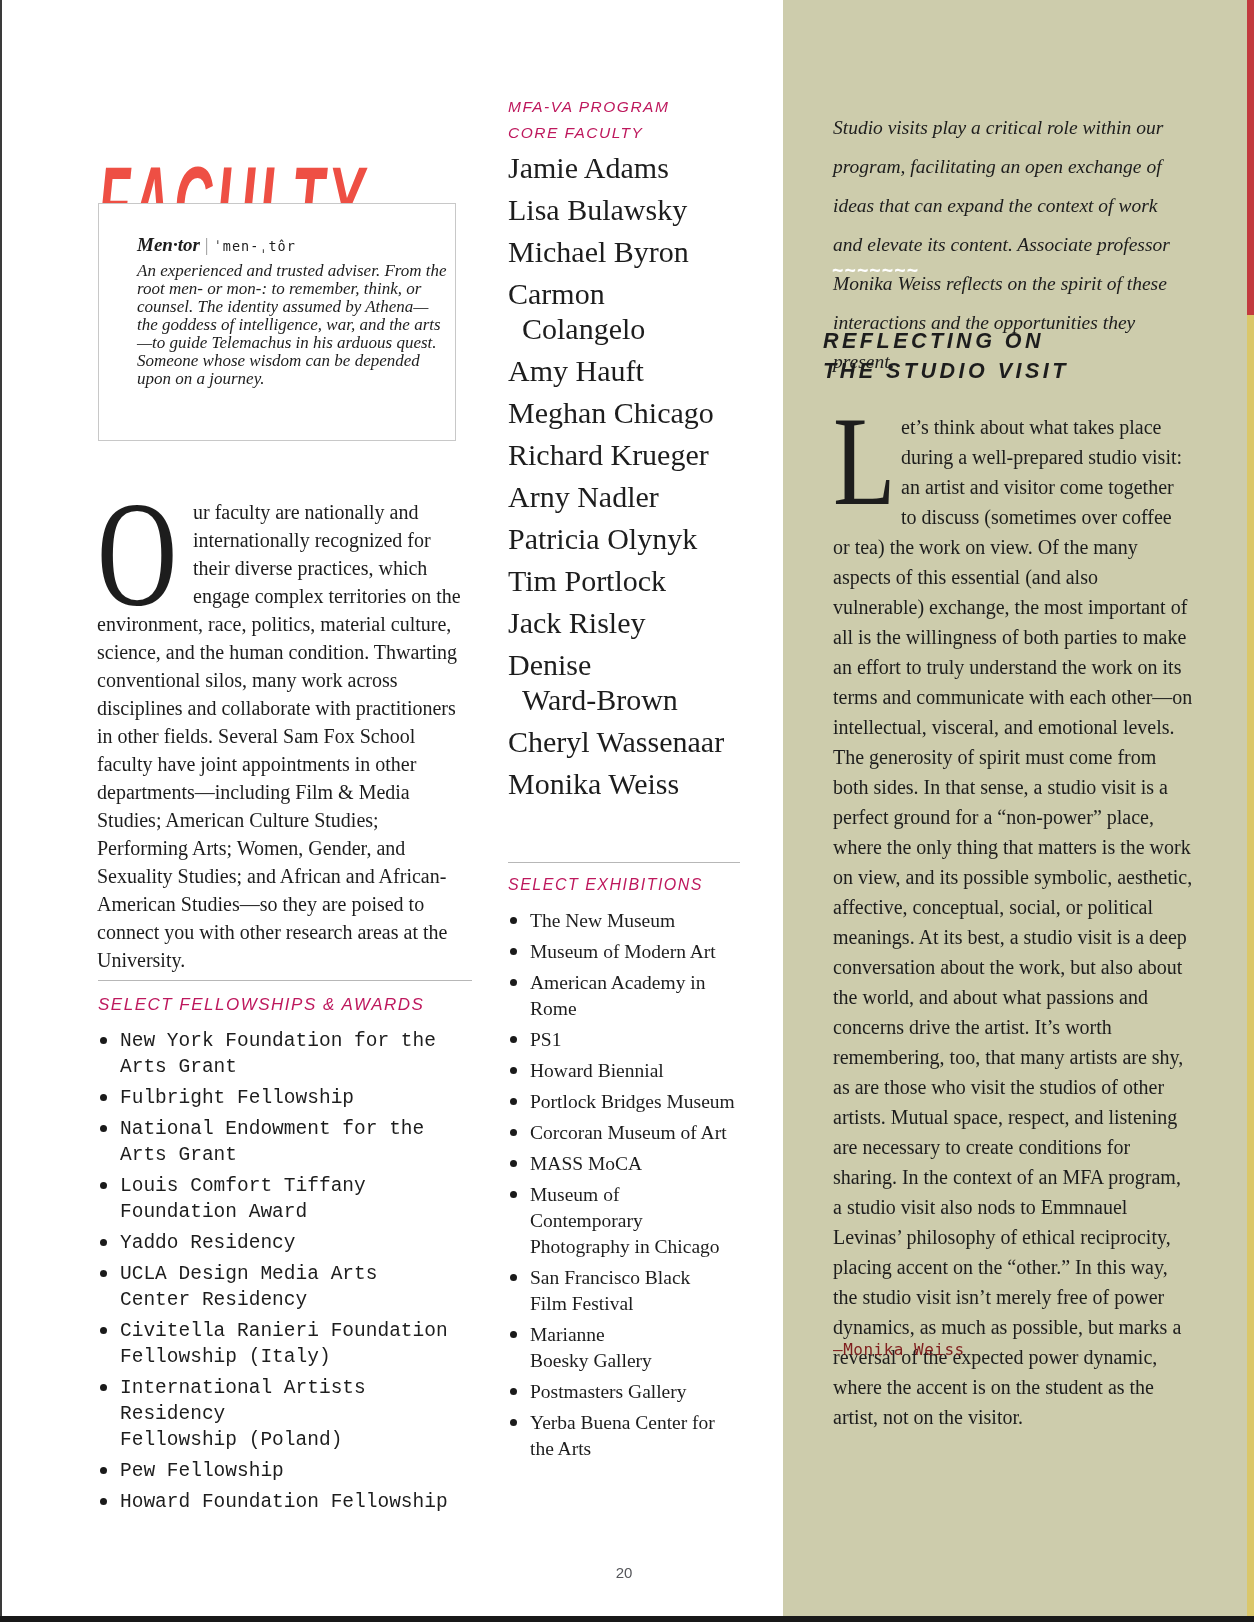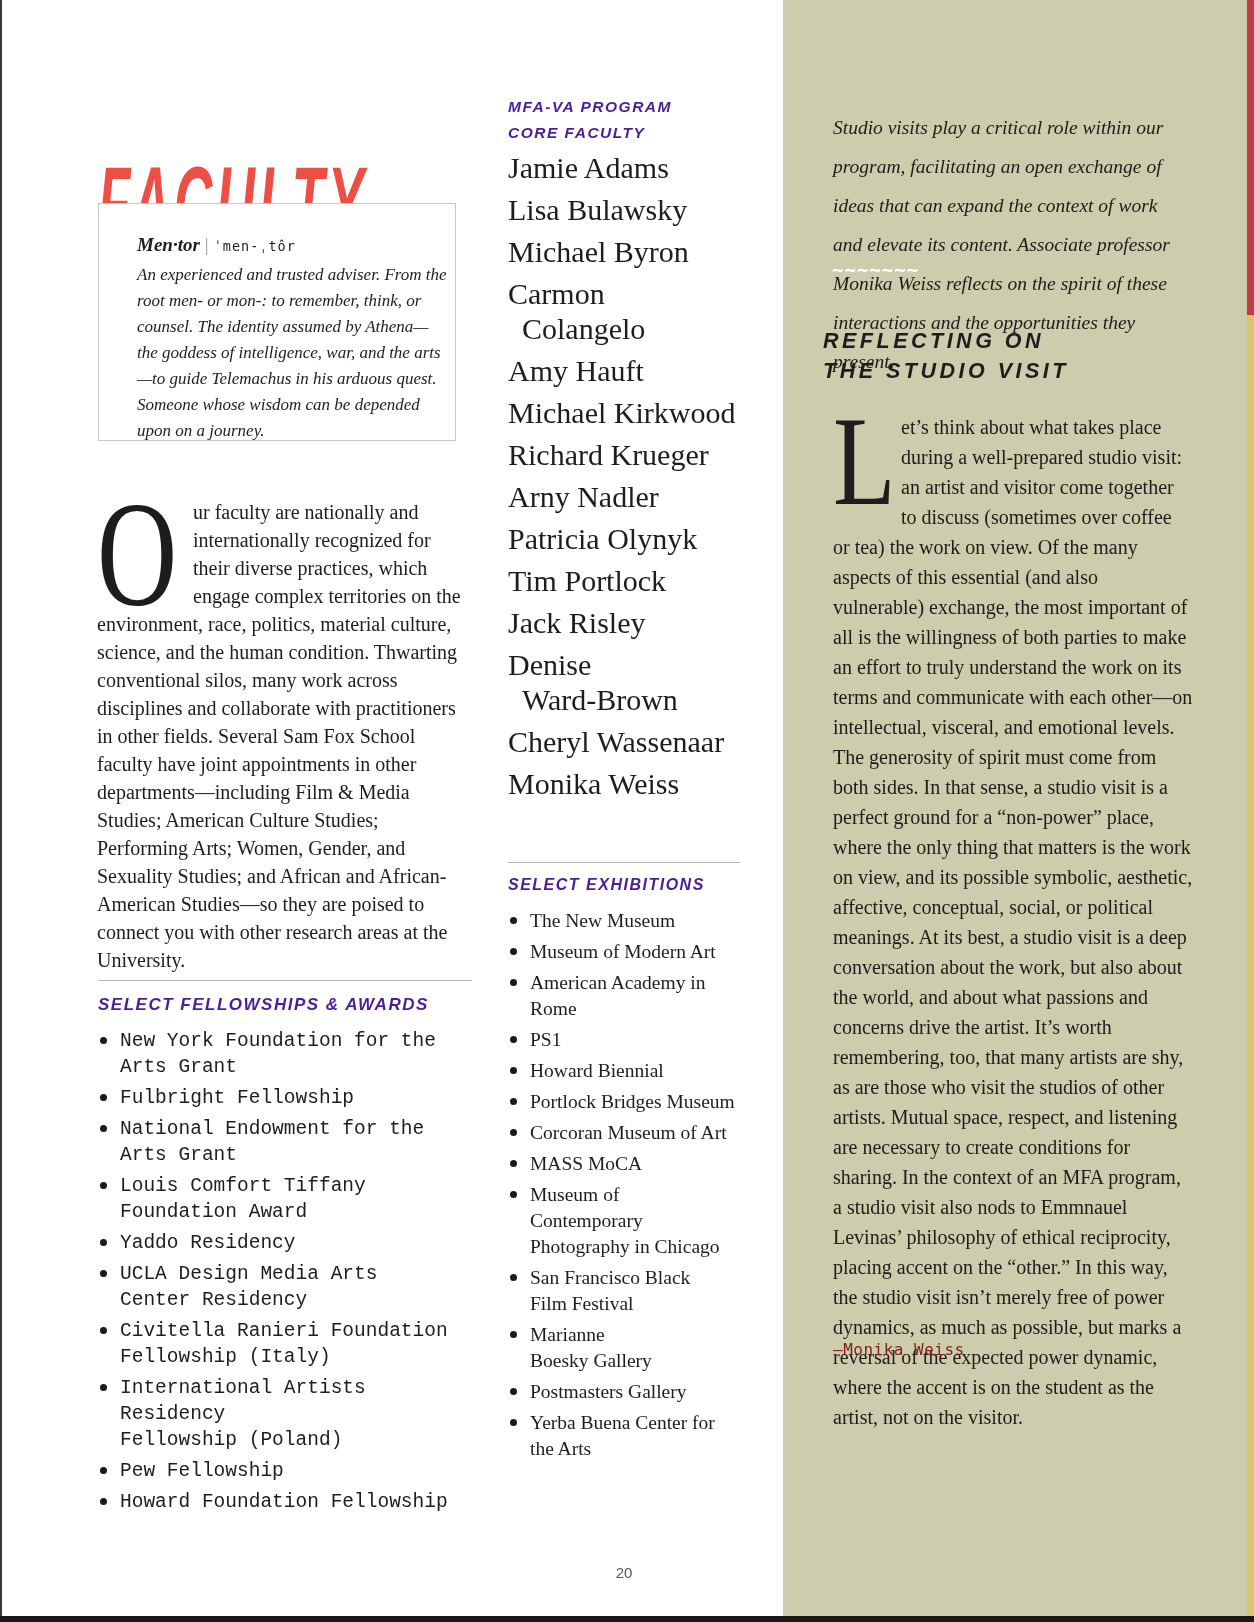--- a/index.html
+++ b/index.html
@@ -17,34 +17,34 @@
   .faculty-title{position:absolute;left:98px;top:84px;font-family:"Liberation Sans",sans-serif;
     font-weight:bold;font-style:italic;font-size:102px;line-height:1;letter-spacing:8px;
     color:#ee4f44;transform:scaleX(.52);transform-origin:0 0;white-space:nowrap;}
 
   .mentor-box{position:absolute;left:98px;top:203px;width:358px;height:238px;border:1px solid #c8c8c8;
     background:#fff;box-sizing:border-box;padding:30px 18px 16px 38px;}
   .mentor-term-line{font-size:19px;margin-bottom:6px;}
   .mentor-term{font-weight:bold;font-style:italic;}
   .mentor-sep{color:#9a9a9a;padding:0 5px;font-weight:normal;}
   .mentor-pron{font-family:"DejaVu Sans Mono",monospace;font-size:13.5px;letter-spacing:1px;}
-  .mentor-def{font-style:italic;font-size:17px;line-height:26px;width:312px;}
+  .mentor-def{font-style:italic;font-size:17px;line-height:18px;width:312px;}
 
   .intro-para{position:absolute;left:97px;top:478px;width:372px;font-size:20px;line-height:28px;}
   .dropcap-o{float:left;width:84px;height:104px;font-size:150px;line-height:104px;
     transform:scaleX(.74);transform-origin:left center;margin:4px 12px 0 0;}
   .dropcap-l{float:left;width:58px;height:86px;font-size:128px;line-height:86px;
     transform:scaleX(.8);transform-origin:left center;margin:6px 10px 0 0;}
 
   .rule{position:absolute;height:1px;background:#b7b7b7;}
   .rule-fellowships{left:98px;top:980px;width:374px;}
   .rule-exhibitions{left:508px;top:862px;width:232px;}
 
-  .eyebrow{font-family:"Liberation Sans",sans-serif;font-weight:bold;font-style:italic;
-    color:#4c1d95;letter-spacing:1.5px;}
+  .eyebrow{font-family:"Liberation Sans",sans-serif;font-weight:normal;font-style:italic;
+    color:#be185d;letter-spacing:1.5px;}
   .fellowships-heading{position:absolute;left:98px;top:995px;font-size:17px;}
   .exhibitions-heading{position:absolute;left:508px;top:876px;font-size:16px;}
   .mid-heading{position:absolute;left:508px;top:94px;font-size:15.5px;line-height:26px;white-space:pre-line;}
 
   ul.dot-list{margin:0;padding:0;list-style:none;position:absolute;}
   .fellowships-list{left:98px;top:1028px;width:378px;font-family:Liberation Mono, monospace;}
   .exhibitions-list{left:508px;top:908px;width:252px;}
   ul.dot-list li{position:relative;font-size:19.5px;line-height:26px;margin-bottom:5px;
     padding-left:22px;white-space:pre-line;}
   ul.dot-list li::before{content:"";position:absolute;left:2px;top:9px;width:7px;height:7px;
@@ -112,21 +112,21 @@
 
   <div class="eyebrow mid-heading">MFA-VA PROGRAM
 CORE FACULTY</div>
   <div class="names-list">
       <div class="name">Jamie Adams</div>
       <div class="name">Lisa Bulawsky</div>
       <div class="name">Michael Byron</div>
       <div class="name">Carmon
 Colangelo</div>
       <div class="name">Amy Hauft</div>
-      <div class="name">Michael Kirkwood</div>
+      <div class="name">Meghan Chicago</div>
       <div class="name">Richard Krueger</div>
       <div class="name">Arny Nadler</div>
       <div class="name">Patricia Olynyk</div>
       <div class="name">Tim Portlock</div>
       <div class="name">Jack Risley</div>
       <div class="name">Denise
 Ward-Brown</div>
       <div class="name">Cheryl Wassenaar</div>
       <div class="name">Monika Weiss</div>
     </div>

